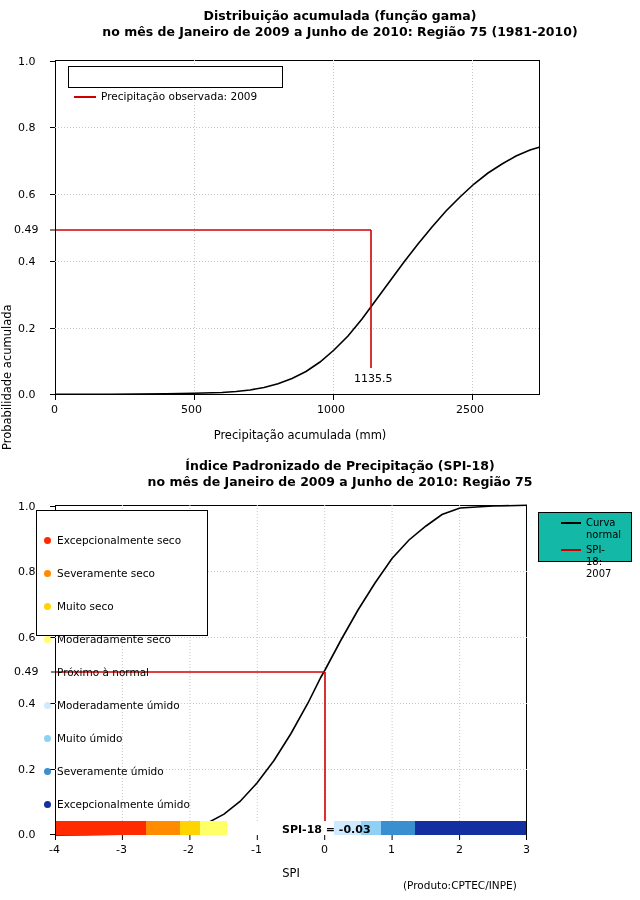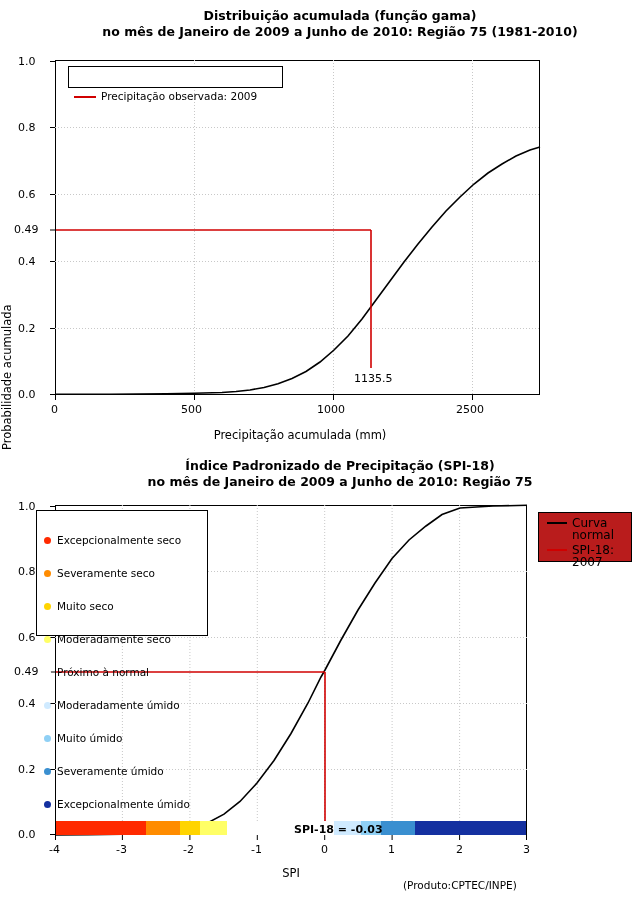--- a/index.html
+++ b/index.html
@@ -66,38 +66,37 @@
   .legend-swatch-line{
     width:22px;height:0;border-top:2px solid #d00000;margin-right:5px;flex:none;
   }
   .legend-dot{
     width:7px;height:7px;margin-right:6px;margin-left:2px;flex:none;
   }
 
   .right-legend{
     position:absolute;
     border:1px solid #000;
-    background:#b91c1c;
+    background:#14b8a6;
     box-sizing:border-box;
-    padding:4px 8px;
-    font-size:12px;
+    padding:4px 22px;
+    font-size:10px;
     line-height:12px;
   }
   .rl-row{display:flex;align-items:flex-start;margin-bottom:3px;}
   .rl-line{width:20px;height:0;border-top:2px solid #000;margin-right:5px;margin-top:5px;flex:none;}
   .rl-line.red{border-top-color:#d00000;}
 
   .spi-bar{position:absolute;display:flex;border:0;}
   .spi-seg{height:100%;}
   .spi-text{
     position:absolute;
     font-size:11px;
     font-weight:bold;
     color:#000;
-    margin-left:12px;
   }
   .ann{
     position:absolute;
     font-size:11px;
   }
   .footer{
     position:absolute;
     font-size:10.5px;
   }
 </style>

